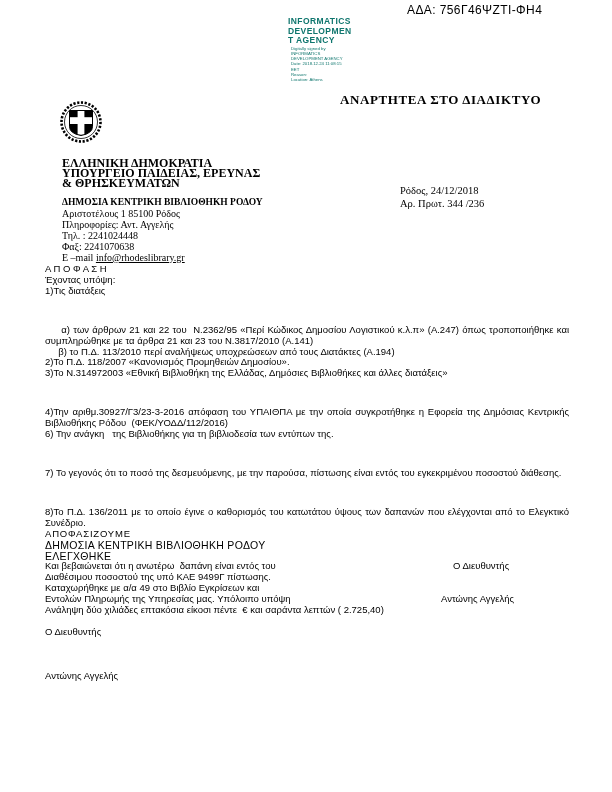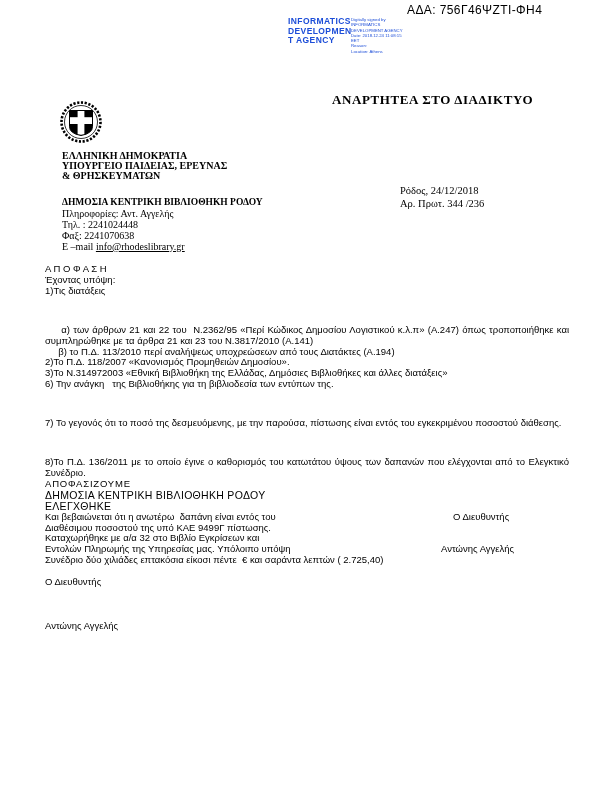--- a/index.html
+++ b/index.html
@@ -1,28 +1,28 @@
 <!DOCTYPE html>
 <html><head>
 <meta charset="utf-8">
 <style>
   html,body{margin:0;padding:0;background:#e8e8e8;}
   .page{position:relative;width:612px;height:792px;background:#ffffff;color:#000;
         font-family:"Liberation Sans",sans-serif;overflow:hidden;margin:0 auto;}
 
   
   .ada{position:absolute;left:407px;top:3px;font-size:12px;letter-spacing:.4px;}
-  .stamp{position:absolute;left:288px;top:17px;display:flex;color:#1d4ed8;}
+  .stamp{position:absolute;left:288px;top:17px;display:flex;color:#0f766e;flex-direction:column;}
   .stamp-name{font-weight:bold;font-size:8.5px;line-height:9.5px;letter-spacing:.4px;width:60px;}
   .stamp-sig{font-size:4.3px;line-height:5.3px;margin-left:3px;width:70px;}
-  .banner{position:absolute;left:332px;top:92px;font-family:"Liberation Serif",serif;
+  .banner{position:absolute;left:340px;top:92px;font-family:"Liberation Serif",serif;
           font-weight:bold;font-size:13px;letter-spacing:.6px;}
   .logo{position:absolute;left:58px;top:99px;}
-  .authority{position:absolute;left:62px;top:151px;font-family:"Liberation Serif",serif;
-             font-weight:bold;font-size:10px;line-height:10px;}
+  .authority{position:absolute;left:62px;top:158px;font-family:"Liberation Serif",serif;
+             font-weight:bold;font-size:12px;line-height:10px;}
   .rightcol{position:absolute;left:360px;top:184px;font-family:"Liberation Serif",serif;
             font-size:10.5px;line-height:13px;margin-left:40px;}
   .orgblock{position:absolute;left:62px;top:197px;font-family:"Liberation Serif",serif;
             font-size:10px;line-height:11px;}
   .orgblock .orgname{font-weight:bold;font-size:9.5px;}
   .email{text-decoration:underline;}
 
   
   .body{position:absolute;left:45px;top:264px;width:524px;font-size:9.5px;line-height:10.9px;}
   .body p{margin:0;white-space:pre-wrap;}
@@ -80,45 +80,47 @@
     <div>&amp; ΘΡΗΣΚΕΥΜΑΤΩΝ</div>
   </div>
 
   <div class="rightcol">
     <div>Ρόδος, 24/12/2018</div>
     <div>Αρ. Πρωτ. 344 /236</div>
   </div>
 
   <div class="orgblock">
     <div class="orgname">ΔΗΜΟΣΙΑ ΚΕΝΤΡΙΚΗ ΒΙΒΛΙΟΘΗΚΗ ΡΟΔΟΥ</div>
+    <div>Αριστοτέλους 1 85100 Ρόδος</div>
     <div>Πληροφορίες: Αντ. Αγγελής</div>
     <div>Τηλ. : 2241024448</div>
     <div>Φαξ:  2241070638</div>
     <div><span>E –mail </span><span class="email">info@rhodeslibrary.gr</span></div>
   </div>
 
   <div class="body">
     <p class="center">Α Π Ο Φ Α Σ Η</p>
     <p>Έχοντας υπόψη:</p>
     <p>1)Τις διατάξεις</p>
     <p class="just">     α) των άρθρων 21 και 22 του  Ν.2362/95 «Περί Κώδικος Δημοσίου Λογιστικού κ.λ.π» (Α.247) όπως τροποποιήθηκε και συμπληρώθηκε με τα άρθρα 21 και 23 του Ν.3817/2010 (Α.141)</p>
     <p>     β) το Π.Δ. 113/2010 περί αναλήψεως υποχρεώσεων από τους Διατάκτες (Α.194)</p>
     <p>2)Το Π.Δ. 118/2007 «Κανονισμός Προμηθειών Δημοσίου».</p>
     <p>3)Το Ν.314972003 «Εθνική Βιβλιοθήκη της Ελλάδας, Δημόσιες Βιβλιοθήκες και άλλες διατάξεις»</p>
+    <p class="just">4)Την αριθμ.30927/Γ3/23-3-2016 απόφαση του ΥΠΑΙΘΠΑ με την οποία συγκροτήθηκε η Εφορεία της Δημόσιας Κεντρικής Βιβλιοθήκης Ρόδου  (ΦΕΚ/ΥΟΔΔ/112/2016)</p>
     <p>6) Την ανάγκη   της Βιβλιοθήκης για τη βιβλιοδεσία των εντύπων της.</p>
     <p class="just">7) Το γεγονός ότι το ποσό της δεσμευόμενης, με την παρούσα, πίστωσης είναι εντός του εγκεκριμένου ποσοστού διάθεσης.</p>
     <p class="just">8)Το Π.Δ. 136/2011 με το οποίο έγινε ο καθορισμός του κατωτάτου ύψους των δαπανών που ελέγχονται από το Ελεγκτικό Συνέδριο.</p>
 
     <p class="center decide-title">ΑΠΟΦΑΣΙΖΟΥΜΕ</p>
     <p class="caps">ΔΗΜΟΣΙΑ ΚΕΝΤΡΙΚΗ ΒΙΒΛΙΟΘΗΚΗ ΡΟΔΟΥ</p>
     <p class="caps">ΕΛΕΓΧΘΗΚΕ</p>
 
     <p class="row"><span>Και βεβαιώνεται ότι η ανωτέρω  δαπάνη είναι εντός του</span><span class="rspan r1">Ο Διευθυντής</span></p>
     <p>Διαθέσιμου ποσοστού της υπό ΚΑΕ 9499Γ πίστωσης.</p>
-    <p>Καταχωρήθηκε με α/α 32 στο Βιβλίο Εγκρίσεων και</p>
+    <p>Καταχωρήθηκε με α/α 49 στο Βιβλίο Εγκρίσεων και</p>
     <p class="row"><span>Εντολών Πληρωμής της Υπηρεσίας μας. Υπόλοιπο υπόψη</span><span class="rspan r2">Αντώνης Αγγελής</span></p>
-    <p>Συνέδριο δύο χιλιάδες επτακόσια είκοσι πέντε  € και σαράντα λεπτών ( 2.725,40)</p>
+    <p>Ανάληψη δύο χιλιάδες επτακόσια είκοσι πέντε  € και σαράντα λεπτών ( 2.725,40)</p>
 
     <p class="sig-title">Ο Διευθυντής</p>
     <p class="sig-name">Αντώνης Αγγελής</p>
   </div>
 
 </div>
 
 </body></html>

